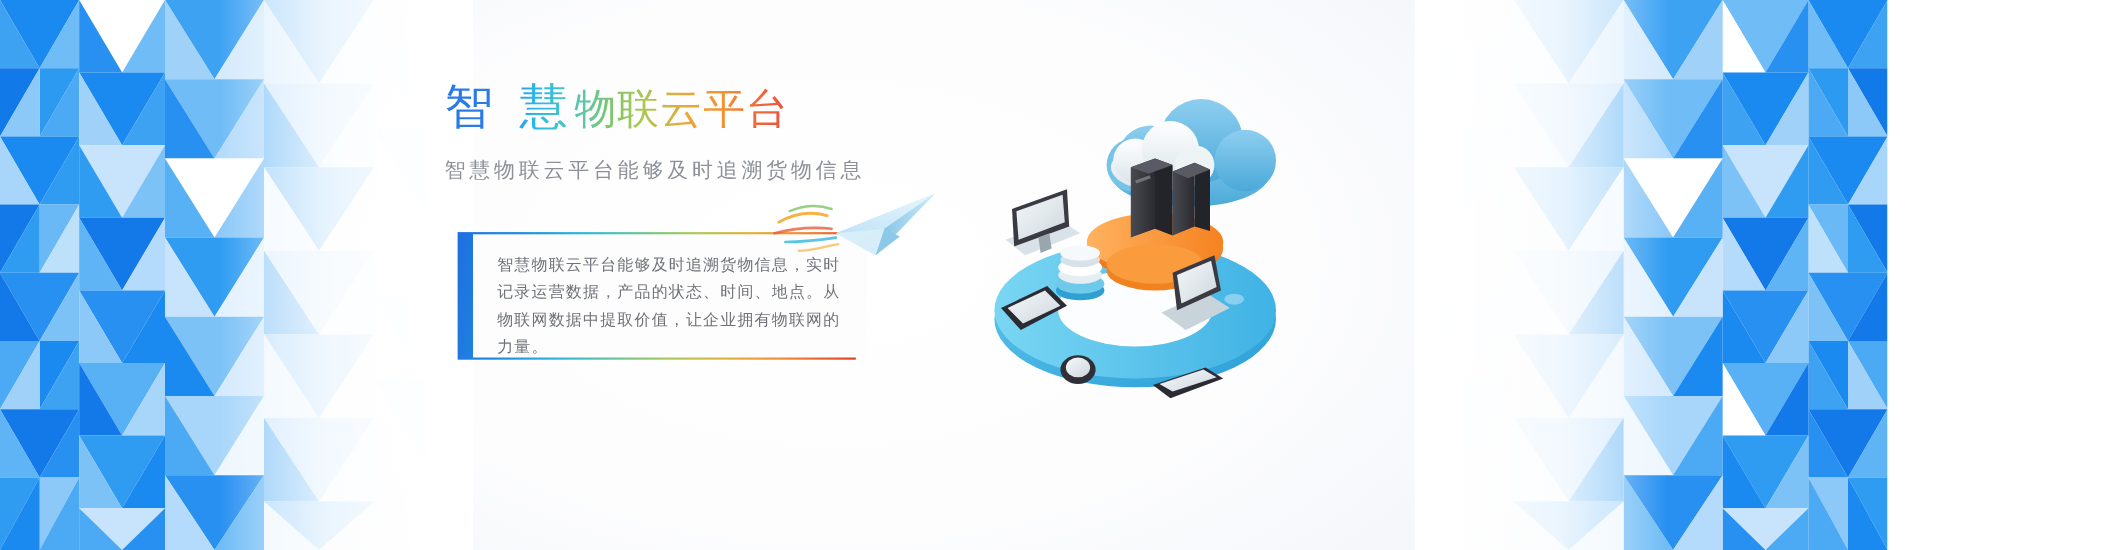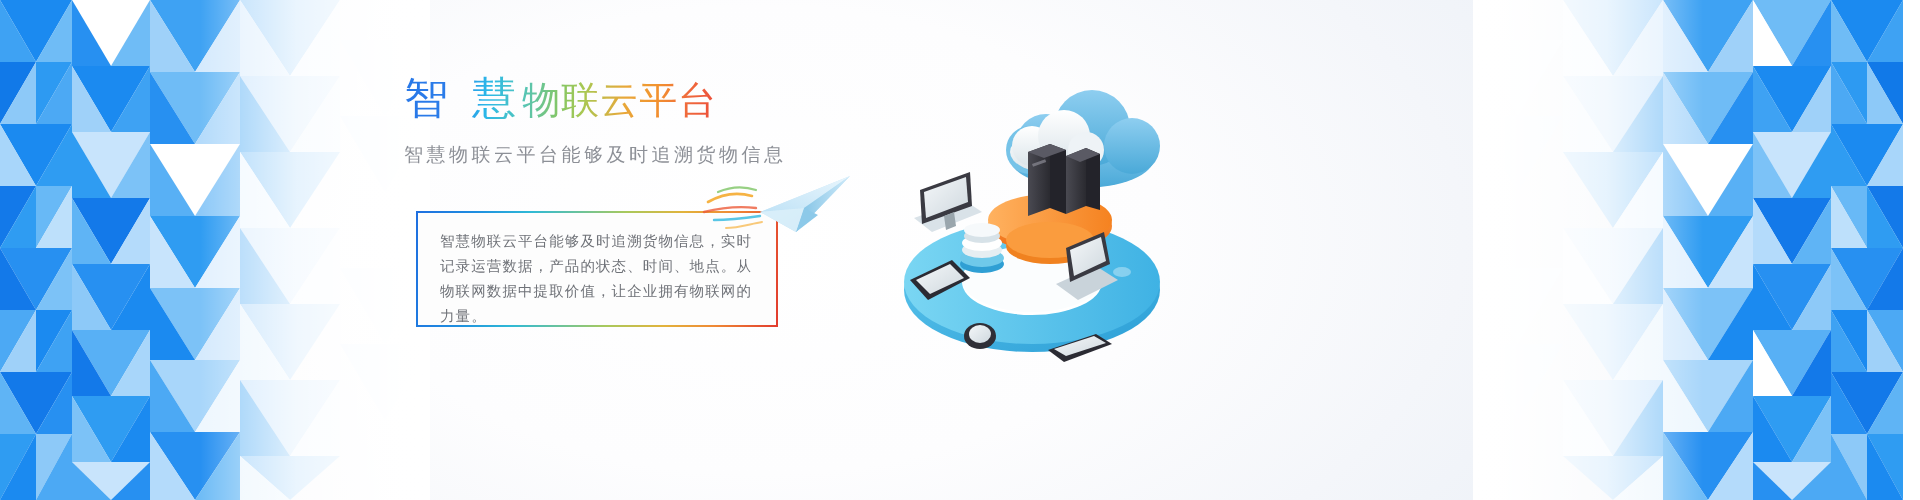--- a/index.html
+++ b/index.html
@@ -4,21 +4,21 @@
 <style>
   * { margin:0; padding:0; box-sizing:border-box; }
   html,body { width:1920px; height:500px; overflow:hidden; }
   body {
     font-family:"Liberation Sans","DejaVu Sans",sans-serif;
     background:#ffffff;
     position:relative;
   }
   #banner {
     position:absolute; inset:0;
-    width:1903px; height:500px;
+    width:1716px; height:500px;
     overflow:hidden;
     background:
       radial-gradient(ellipse 900px 520px at 760px 240px, #ffffff 0%, #fdfdfe 45%, #f4f6fa 78%, #eef2f8 100%);
   }
   
   .tri-field {
     position:absolute; top:0; height:500px;
     pointer-events:none;
   }
   .tri-left  { left:0;  width:430px; }
@@ -74,20 +74,21 @@
     background:linear-gradient(100deg,
         #1f6fe0 0%, #1f8fe0 16%, #2fb9d6 30%,
         #6cc39a 43%, #a9c95c 55%, #e2b33c 70%,
         #ef8a35 83%, #e23b2e 100%);
   }
   .desc-inner {
     position:relative;
     width:100%; height:100%;
     background:#fdfdfd;
     padding:16px 22px 12px 22px;
+    margin-left:12px;
   }
   .desc-text {
     font-size:14.5px;
     line-height:25px;
     letter-spacing:1.1px;
     color:#6f7278;
     white-space:pre-line;
   }
 
   

